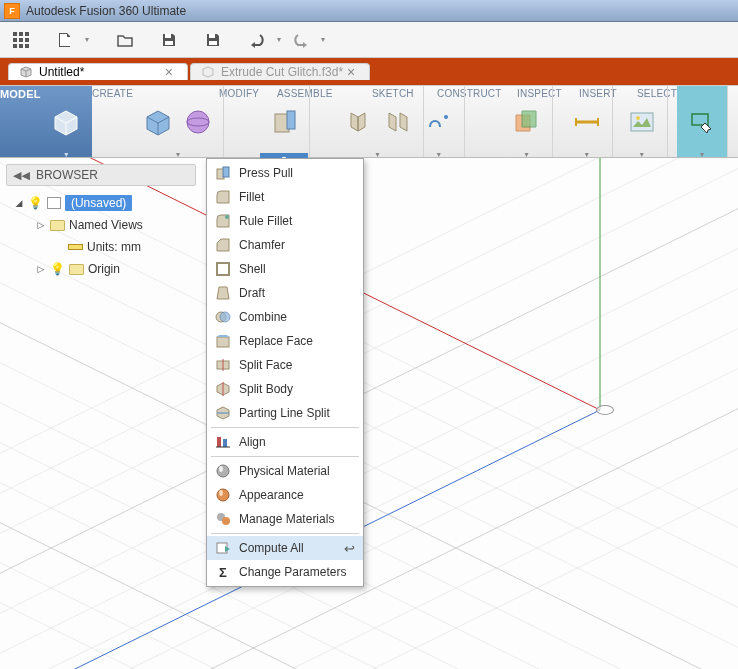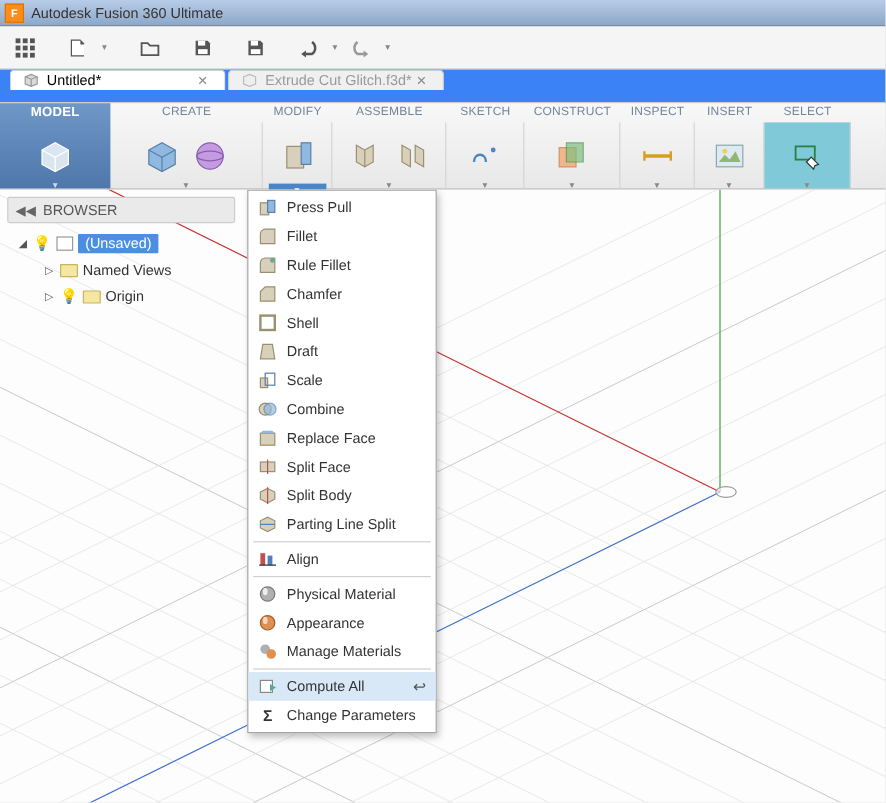--- a/index.html
+++ b/index.html
@@ -7,28 +7,28 @@
 
 .titlebar { height: 22px; background: linear-gradient(#b8cce8,#8da8c8); display: flex; align-items: center; padding: 0 4px; font-size: 12px; color: #333; border-bottom: 1px solid #6a7a90; }
 .titlebar .app-icon { width: 16px; height: 16px; background: #ff8c1a; border: 1px solid #d97500; display: flex; align-items: center; justify-content: center; color: #fff; font-weight: bold; font-size: 9px; margin-right: 6px; }
 
 .qat { height: 36px; background: #f5f5f5; border-bottom: 1px solid #ccc; display: flex; align-items: center; padding: 0 10px; gap: 6px; }
 .qat-btn { width: 22px; height: 22px; display: flex; align-items: center; justify-content: center; color: #555; cursor: pointer; }
 .qat-sep { width: 10px; }
 .qat svg { width: 18px; height: 18px; }
 .qat .caret { width:10px; display:flex; align-items:center; justify-content:center; color:#888; font-size:8px;}
 
-.tabs { height: 28px; background: #3b82f6; border-bottom: 1px solid #ccc; display: flex; align-items: flex-start; padding-left: 8px; }
+.tabs { height: 28px; background: #c2410c; border-bottom: 1px solid #ccc; display: flex; align-items: center; padding-left: 8px; }
 .doc-tab { display: flex; align-items: center; padding: 0 10px; font-size: 12px; border: 1px solid #ccc; border-bottom: none; border-radius: 4px 4px 0 0; margin-right: 2px; background: #fff; min-width: 180px; cursor: pointer;}
 .doc-tab.inactive { background: #f0f0f0; color: #999; }
 .doc-tab .tab-icon { width: 14px; height: 14px; margin-right: 6px; }
 .doc-tab .tab-close { margin-left: auto; color: #888; font-size: 14px; padding: 0 4px; cursor:pointer;}
 
 .ribbon { height: 72px; background: linear-gradient(#f8f8f8,#e8e8e8); border-bottom: 1px solid #bbb; display: flex; }
-.ribbon-section { display: flex; flex-direction: column; }
+.ribbon-section { display: flex; flex-direction: row; }
 .ribbon-header { height: 16px; font-size: 10px; color: #73859b; text-align: center; padding-top: 2px; letter-spacing: .2px;}
 .ribbon-body { flex: 1; display: flex; align-items: center; justify-content: center; gap: 6px; padding: 0 8px; border-right: 1px solid #d4d4d4; position: relative; }
 .ribbon-body::after{content:"▾"; position:absolute; bottom:-2px; left:50%; transform:translateX(-50%); font-size:8px; color:#888;}
 .ribbon-section.model { width: 92px; background: linear-gradient(#6f97c7,#4e77ab); }
 .ribbon-section.model .ribbon-header { color: #fff; font-weight: bold; font-size: 11px; }
 .ribbon-section.model .ribbon-body { border-right: none; }
 .ribbon-section.model .ribbon-body::after{color:#cde;}
 .ribbon-section.modify .ribbon-body::after{background:#4a86c5; color:#fff; padding:0 22px; bottom:-8px; height:12px; line-height:12px;}
 .ribbon-ico { width: 34px; height: 34px; display:flex; align-items:center; justify-content:center;}
 .ribbon-section.select .ribbon-body{background:#7fc9d9;}
@@ -290,20 +290,25 @@
         <span class="exp">◢</span>
         <span class="bulb">💡</span>
         <span class="cube"></span>
         <span class="label">(Unsaved)</span>
       </div>
       <div class="tree-row indent1">
         <span class="exp">▷</span>
         <span class="folder"></span>
         <span class="label">Named Views</span>
       </div>
+      <div class="tree-row indent2">
+        <span class="exp"></span>
+        <span class="ruler"></span>
+        <span class="label">Units: mm</span>
+      </div>
       <div class="tree-row indent1">
         <span class="exp">▷</span>
         <span class="bulb" style="color:#bbb">💡</span>
         <span class="folder"></span>
         <span class="label">Origin</span>
       </div>
     </div>
   </div>
 
   <div class="dropdown">
@@ -353,29 +358,20 @@
         <span class="dd-ico">
           <svg viewBox="0 0 16 16">
             <path fill="#d9d0bb" stroke="#9a8f70" d="M4 2h8l2 12H2z"></path>
           </svg>
         </span>
         <span>Draft</span>
       </div>
     <div class="dd-item">
         <span class="dd-ico">
           <svg viewBox="0 0 16 16">
-            <rect x="2" y="6" width="6" height="8" fill="#d9d0bb" stroke="#9a8f70"></rect>
-            <rect x="6" y="2" width="8" height="10" fill="none" stroke="#5a7fa8"></rect>
-          </svg>
-        </span>
-        <span>Scale</span>
-      </div>
-    <div class="dd-item">
-        <span class="dd-ico">
-          <svg viewBox="0 0 16 16">
             <circle cx="6" cy="8" r="5" fill="#d9d0bb" stroke="#9a8f70"></circle>
             <circle cx="10" cy="8" r="5" fill="#8fb9e0" stroke="#5a7fa8" opacity=".7"></circle>
           </svg>
         </span>
         <span>Combine</span>
       </div>
     <div class="dd-item">
         <span class="dd-ico">
           <svg viewBox="0 0 16 16">
             <rect x="2" y="4" width="12" height="10" fill="#d9d0bb" stroke="#9a8f70"></rect>

